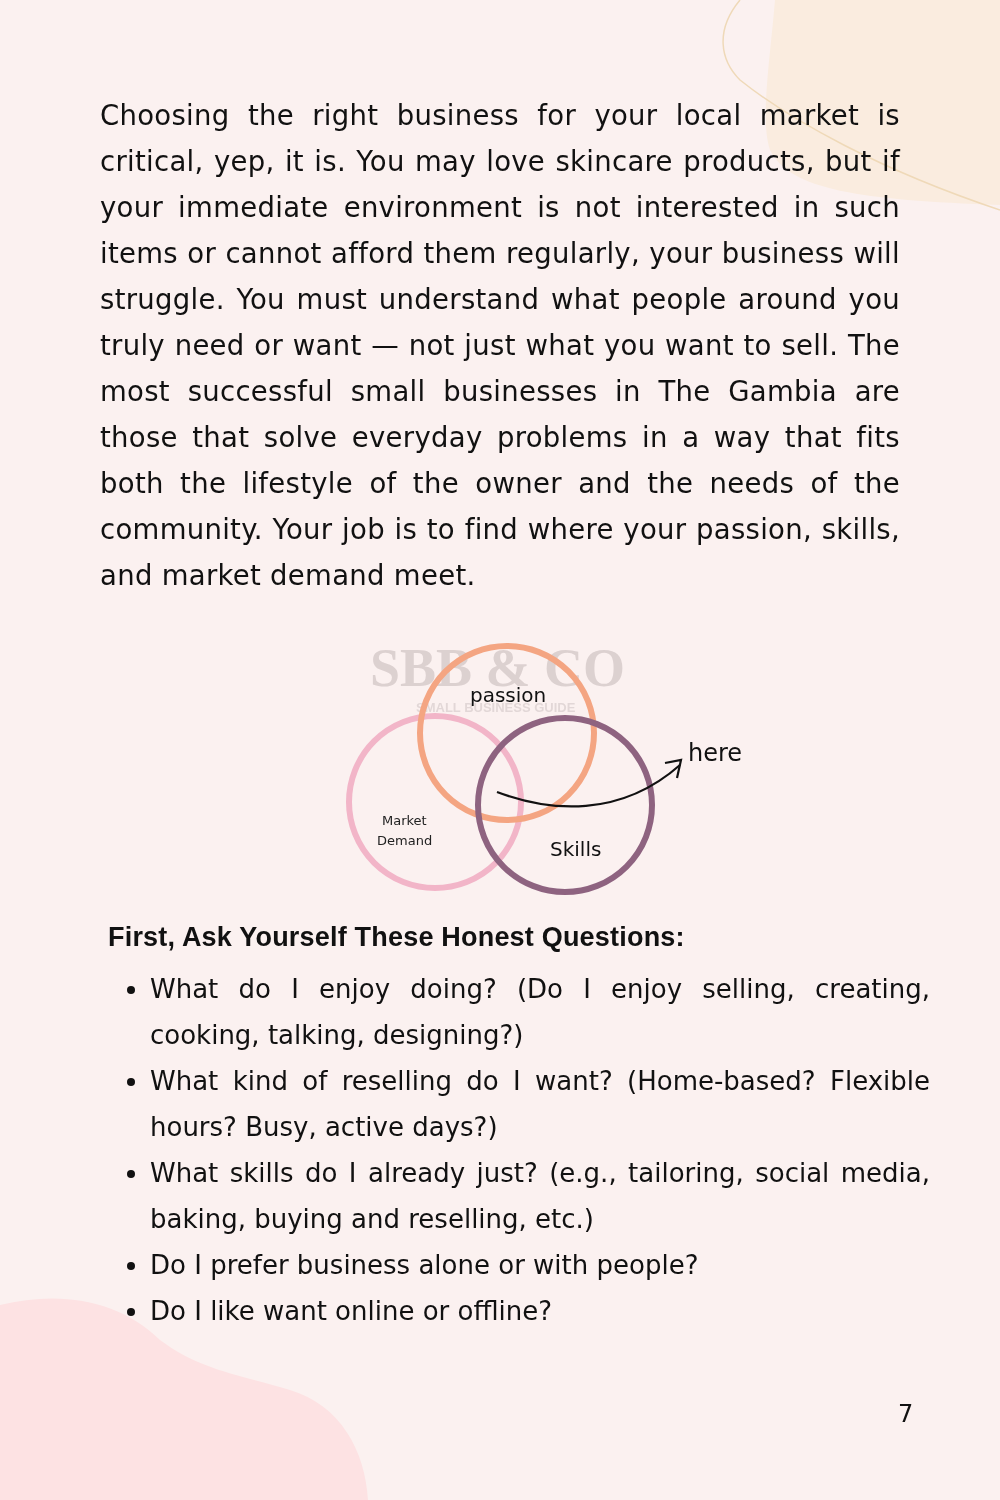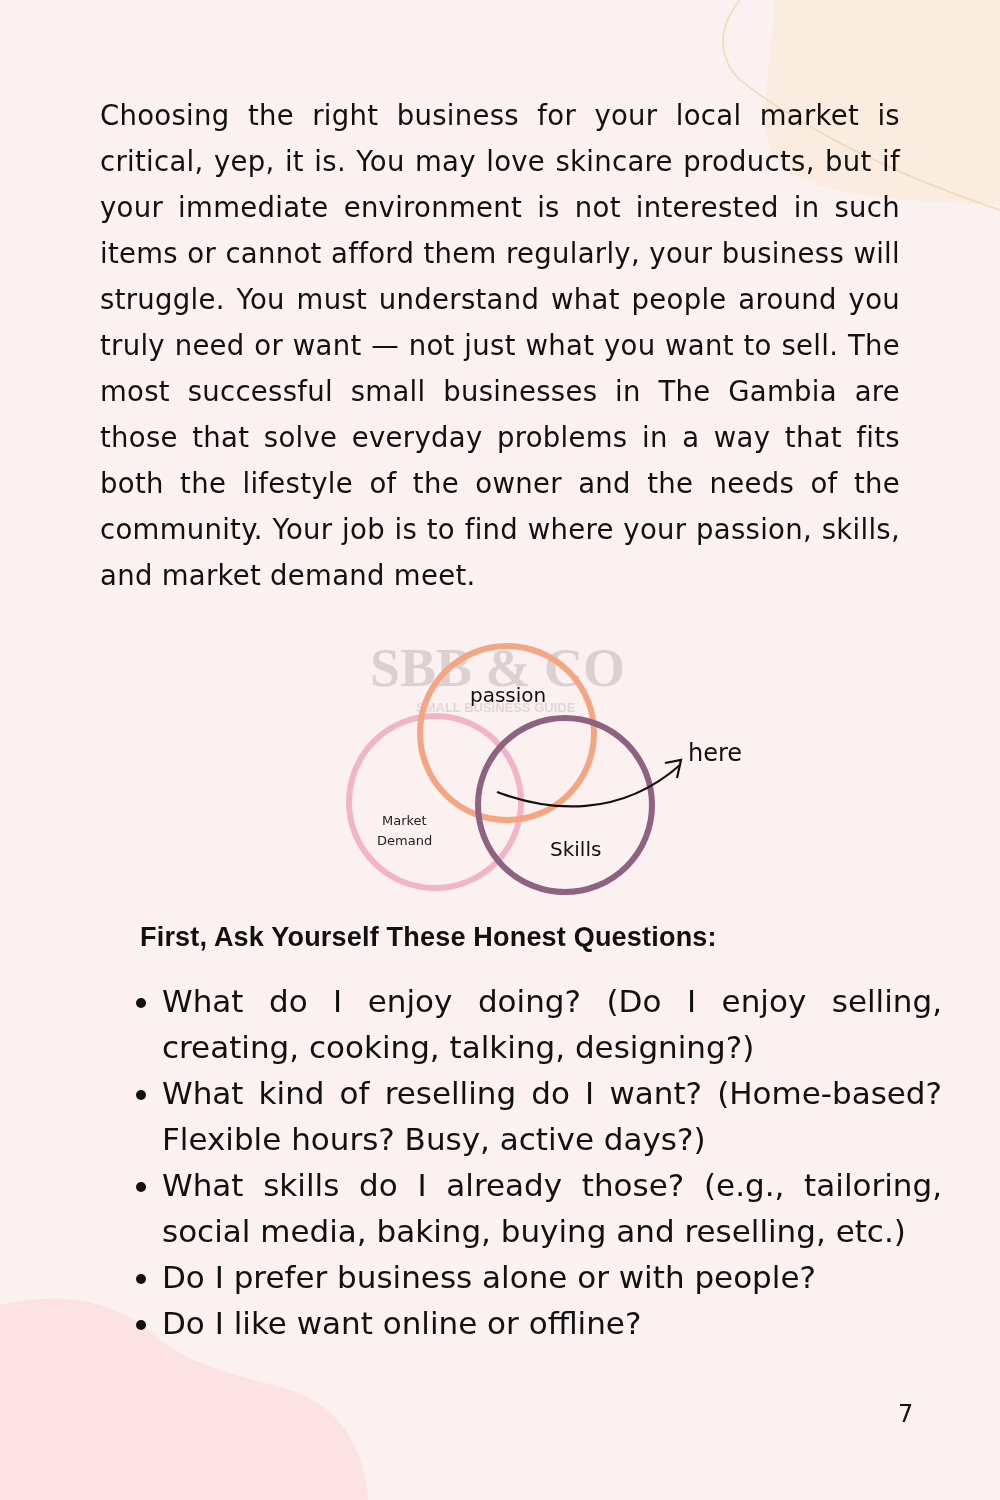--- a/index.html
+++ b/index.html
@@ -14,26 +14,25 @@
     position: absolute; left: 100px; top: 92px; width: 800px;
     font-size: 27.5px; line-height: 46px; text-align: justify;
     letter-spacing: 0.3px;
   }
   .para b { font-weight: normal; }
   .venn { position: absolute; left: 340px; top: 630px; width: 420px; height: 270px; }
   .heading {
     position: absolute; left: 108px; top: 922px;
     font-size: 27px; font-weight: bold; font-family: "Liberation Sans", sans-serif;
     letter-spacing: 0.2px;
-    margin-left: 32px;
   }
   ul.questions {
     position: absolute; left: 120px; top: 966px; width: 780px;
-    margin: 12px; padding: 0 0 0 30px;
-    font-size: 31px; line-height: 46px; text-align: justify;
+    margin: 0; padding: 0 0 0 30px;
+    font-size: 26px; line-height: 46px; text-align: justify;
   }
   ul.questions li { margin: 0; padding: 0; }
   .page-num { position: absolute; left: 898px; top: 1400px; font-size: 24px; }
 </style>
 </head>
 <body>
 
 <svg class="bg-shape" style="left:0;top:0" width="1000" height="1500" viewBox="0 0 1000 1500">
   <path d="M775,0 C770,60 760,120 770,150 C790,190 860,200 1000,205 L1000,0 Z" fill="#faecdf"></path>
   <path d="M740,0 C715,30 720,60 740,80 C790,120 880,170 1000,210" fill="none" stroke="#efd9b8" stroke-width="1.5"></path>
@@ -55,18 +54,18 @@
   <path d="M157,162 C210,182 280,188 340,135" fill="none" stroke="#111" stroke-width="2.2"></path>
   <path d="M325,133 L341,130 L337,148" fill="none" stroke="#111" stroke-width="2.2"></path>
   <text x="348" y="131" font-size="24" fill="#111">here</text>
 </svg>
 
 <div class="heading">First, Ask Yourself These Honest Questions:</div>
 
 <ul class="questions">
   <li>What do I enjoy doing? (Do I enjoy selling, creating, cooking, talking, designing?)</li>
   <li>What kind of reselling do I want? (Home-based? Flexible hours? Busy, active days?)</li>
-  <li>What skills do I already those? (e.g., tailoring, social media, baking, buying and reselling, etc.)</li>
+  <li>What skills do I already just? (e.g., tailoring, social media, baking, buying and reselling, etc.)</li>
   <li>Do I prefer business alone or with people?</li>
   <li>Do I like want online or offline?</li>
 </ul>
 
 <div class="page-num">7</div>
 
 </body></html>

